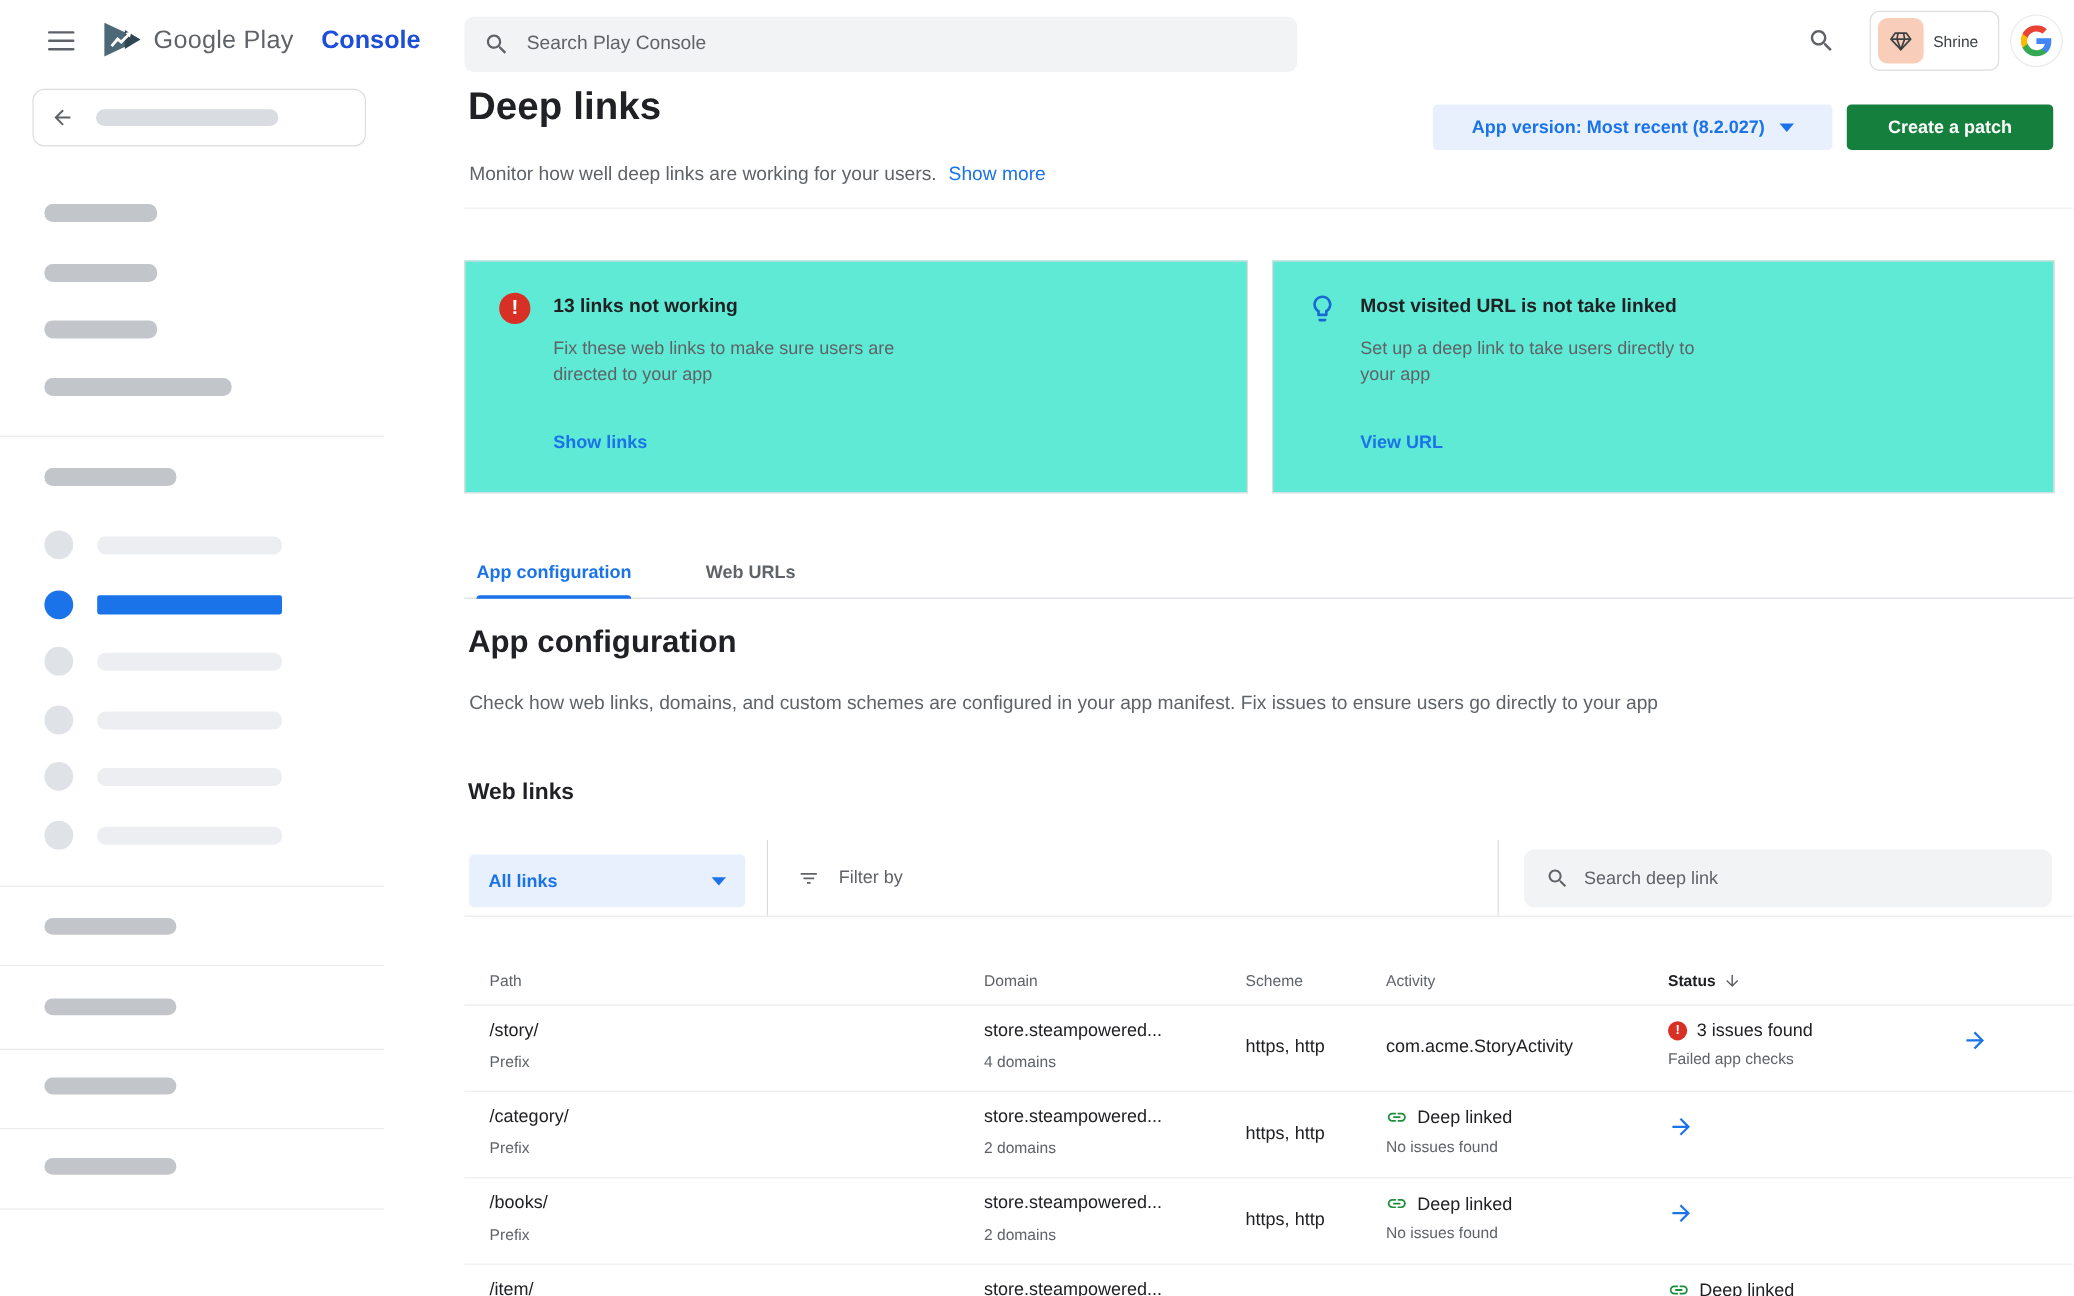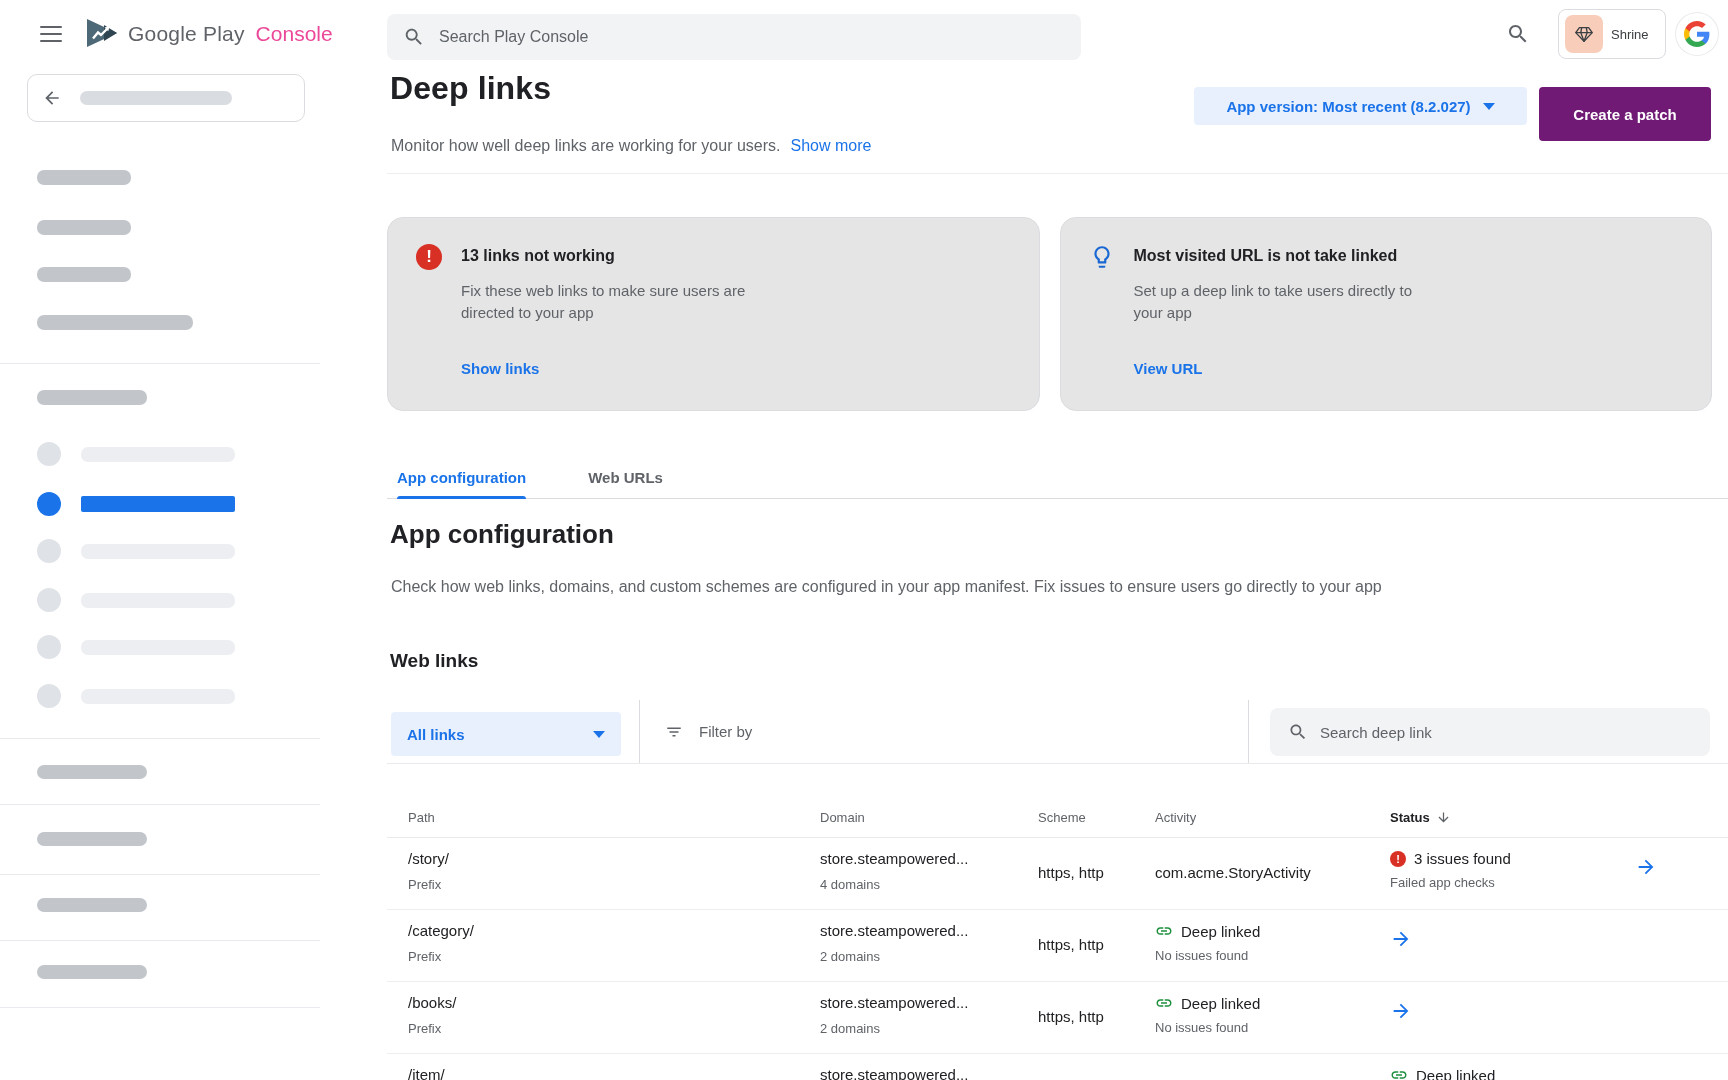--- a/index.html
+++ b/index.html
@@ -9,21 +9,21 @@
     font-family:"Liberation Sans","DejaVu Sans",sans-serif; color:#202124;
   }
   svg { display:block; }
 
   
   .hamburger { position:absolute; left:40px; top:26px; width:22px; height:16px; display:flex; flex-direction:column; justify-content:space-between; cursor:pointer; }
   .hamburger span { height:2px; background:#5f6368; border-radius:1px; }
   .play-logo { position:absolute; left:84px; top:17px; }
   .logo-text { position:absolute; left:128px; top:22px; font-size:21px; white-space:nowrap; }
   .logo-text .primary { color:#5f6368; font-weight:400; letter-spacing:.2px; }
-  .logo-text .secondary { color:#ec4899; font-weight:400; margin-left:11px; }
+  .logo-text .secondary { color:#1d4ed8; font-weight:700; margin-left:23px; }
 
   .top-search { position:absolute; left:387px; top:14px; width:694px; height:46px; background:#f1f3f4; border-radius:8px; display:flex; align-items:center; padding:0 16px; }
   .top-search .ph { color:#5f6368; font-size:16px; margin-left:14px; }
 
   .top-right-search { position:absolute; left:1506px; top:22px; cursor:pointer; }
   .app-chip { position:absolute; left:1558px; top:9px; width:108px; height:50px; border:1px solid #dadce0; border-radius:8px; background:#fff; display:flex; align-items:center; padding:0 8px 0 6px; cursor:pointer; }
   .app-chip .tile { width:38px; height:38px; background:#f8cdb9; border-radius:8px; display:flex; align-items:center; justify-content:center; }
   .app-chip .name { font-size:13px; color:#3c4043; margin-left:8px; }
   .g-avatar { position:absolute; left:1676px; top:13px; width:42px; height:42px; border-radius:50%; background:#fff; box-shadow:0 0 0 1px #e8eaed; display:flex; align-items:center; justify-content:center; cursor:pointer; }
 
@@ -38,26 +38,26 @@
   .skel.active-dot { width:24px; height:24px; border-radius:50%; background:#1a73e8; }
   .skel.active-bar { background:#1a73e8; }
   .sb-divider { position:absolute; left:0; width:320px; height:1px; background:#e8eaed; }
 
   
   .page-title { position:absolute; left:390px; top:70px; font-size:32px; font-weight:700; letter-spacing:.1px; color:#202124; }
   .subtitle-row { position:absolute; left:391px; top:137px; font-size:16px; color:#5f6368; }
   .subtitle-row .link { color:#1a73e8; margin-left:10px; cursor:pointer; }
   .version-chip { position:absolute; left:1194px; top:87px; width:333px; height:38px; background:#e8f0fe; border-radius:4px; display:flex; align-items:center; justify-content:center; color:#1a73e8; font-size:15px; font-weight:700; cursor:pointer; }
   .version-chip .caret { width:0; height:0; border-left:6px solid transparent; border-right:6px solid transparent; border-top:7px solid #1a73e8; margin-left:12px; }
-  .patch-btn { position:absolute; left:1539px; top:87px; width:172px; height:54px; background:#701a75; color:#fff; border:none; border-radius:4px; font-size:15px; font-weight:700; font-family:inherit; cursor:pointer; }
+  .patch-btn { position:absolute; left:1539px; top:87px; width:172px; height:38px; background:#15803d; color:#fff; border:none; border-radius:4px; font-size:15px; font-weight:700; font-family:inherit; cursor:pointer; }
   .header-divider { position:absolute; left:387px; top:173px; width:1341px; height:1px; background:#eceef1; }
 
   
   .cards { position:absolute; left:387px; top:217px; width:1325px; display:flex; gap:20px; }
-  .card { flex:1; height:194px; background:#e5e5e5; border:1px solid #dadce0; border-radius:16px; position:relative;padding-left:18px; }
+  .card { flex:1; height:194px; background:#5eead4; border:1px solid #dadce0; border-radius:0; position:relative;padding-left:18px; }
   .card-icon { position:absolute; left:28px; top:26px; }
   .err-badge { width:26px; height:26px; border-radius:50%; background:#d93025; color:#fff; font-weight:700; display:flex; align-items:center; justify-content:center; }
   .err-badge::after { content:"!"; font-size:17px; }
   .card-title { position:absolute; left:73px; top:29px; font-size:16px; font-weight:700; color:#202124; }
   .card-body { position:absolute; left:73px; top:62px; max-width:300px; font-size:15px; line-height:22px; color:#5f6368; }
   .card-link { position:absolute; left:73px; top:142px; font-size:15px; font-weight:700; color:#1a73e8; cursor:pointer; }
 
   
   .tabs { position:absolute; left:387px; top:456px; width:1341px; height:43px; border-bottom:1px solid #dadce0; display:flex; }
   .tab { position:relative; margin-left:10px; margin-right:52px; font-size:15px; font-weight:700; color:#5f6368; display:flex; align-items:center; cursor:pointer; }

